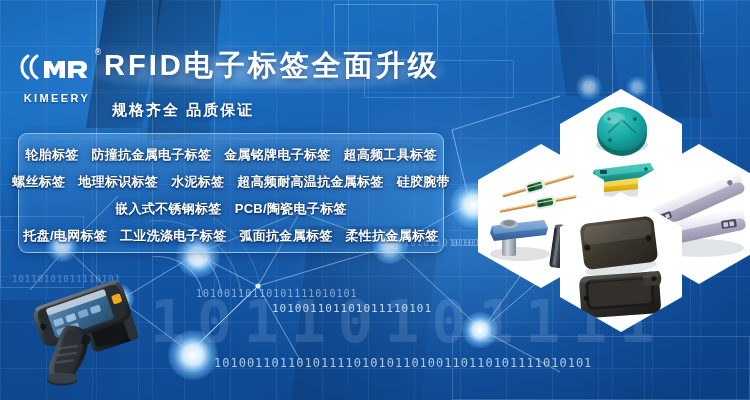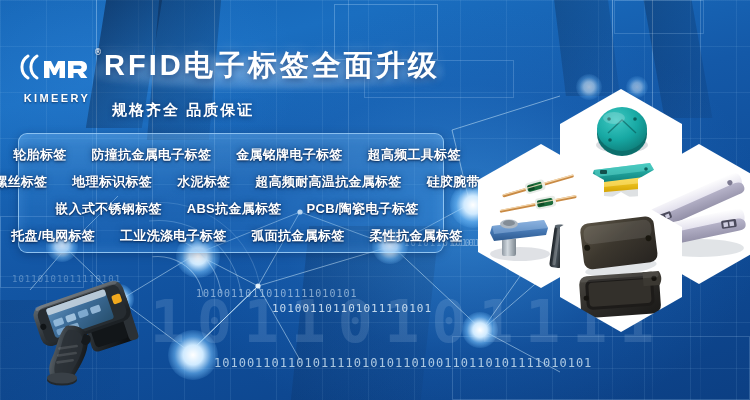--- a/index.html
+++ b/index.html
@@ -140,21 +140,20 @@
     justify-content:center;
     gap:13px;
     white-space:nowrap;
   }
   .tag-item {
     color:#ffffff;
     font-size:13px;
     font-weight:700;
     letter-spacing:0.3px;
     text-shadow:0 1px 2px rgba(5,30,70,0.9), 0 0 6px rgba(10,45,95,0.7);
-    padding-left:12px;
   }
 
   
   .hex {
     position:absolute;
     background:#ffffff;
     clip-path:polygon(50% 0%, 100% 25%, 100% 75%, 50% 100%, 0% 75%, 0% 25%);
     filter:drop-shadow(0 2px 6px rgba(3,25,60,0.45));
   }
   .hex-inner { position:absolute; inset:0; }
@@ -300,21 +299,20 @@
     <div class="tag-row">
       <span class="tag-item">螺丝标签</span>
       <span class="tag-item">地理标识标签</span>
       <span class="tag-item">水泥标签</span>
       <span class="tag-item">超高频耐高温抗金属标签</span>
       <span class="tag-item">硅胶腕带</span>
     </div>
 
     <div class="tag-row">
       <span class="tag-item">嵌入式不锈钢标签</span>
-      <span class="tag-item">ABS抗金属标签</span>
       <span class="tag-item">PCB/陶瓷电子标签</span>
     </div>
 
     <div class="tag-row">
       <span class="tag-item">托盘/电网标签</span>
       <span class="tag-item">工业洗涤电子标签</span>
       <span class="tag-item">弧面抗金属标签</span>
       <span class="tag-item">柔性抗金属标签</span>
     </div>
   </div>

